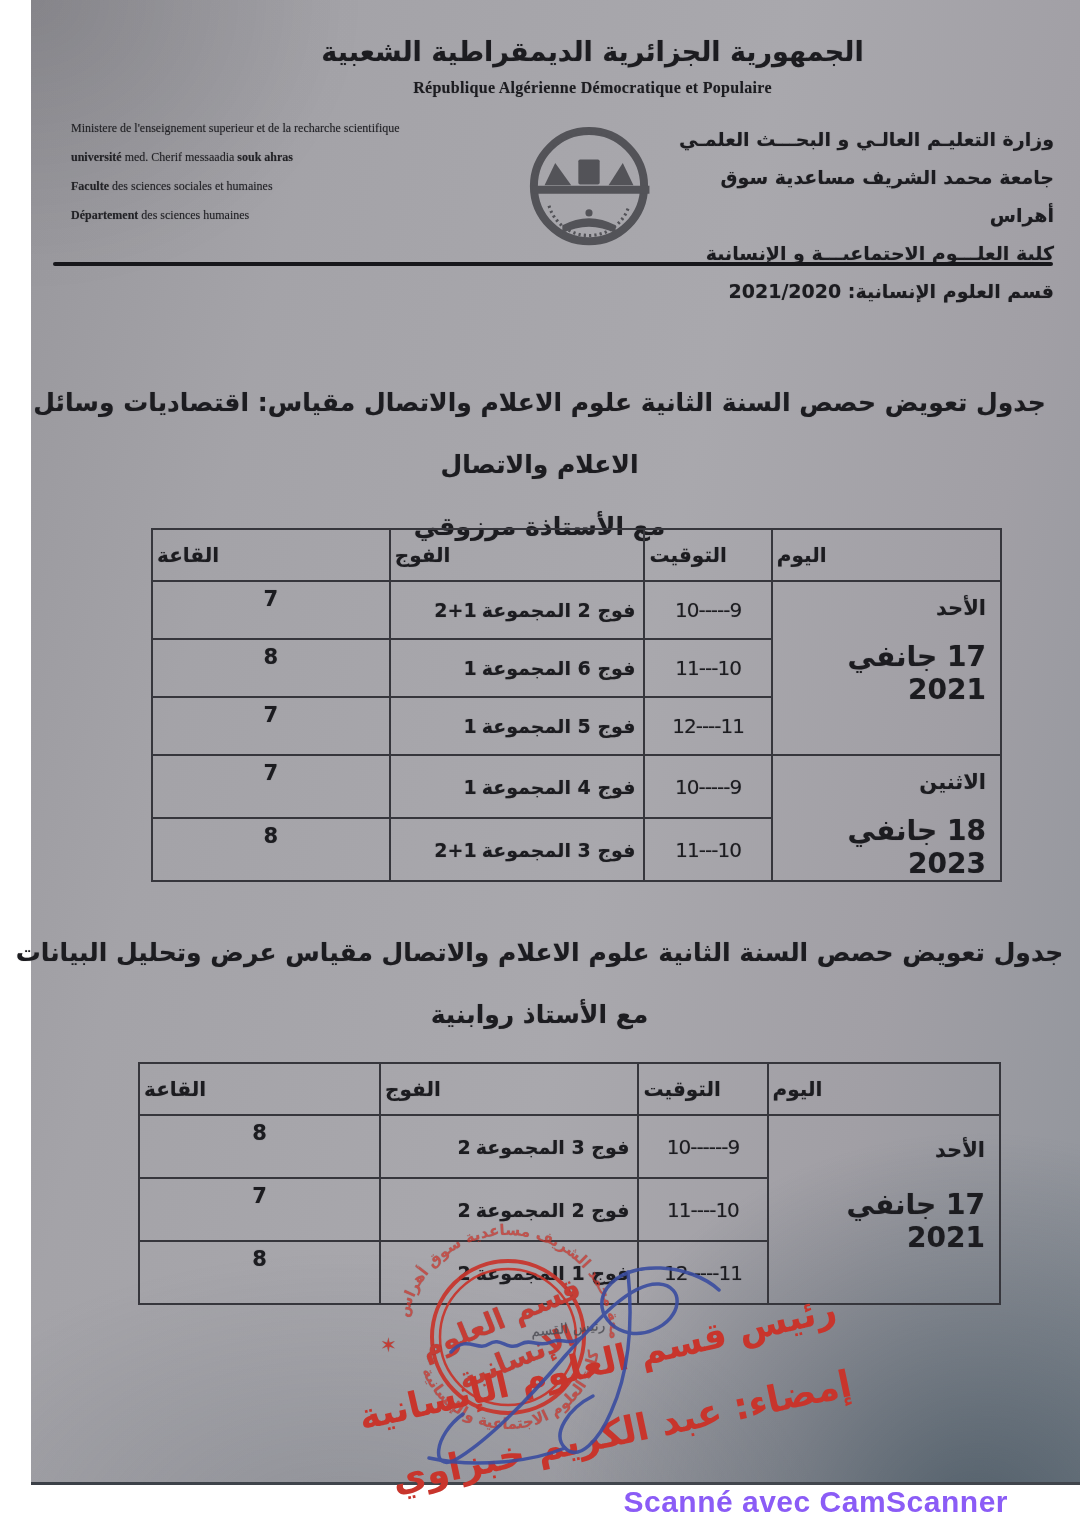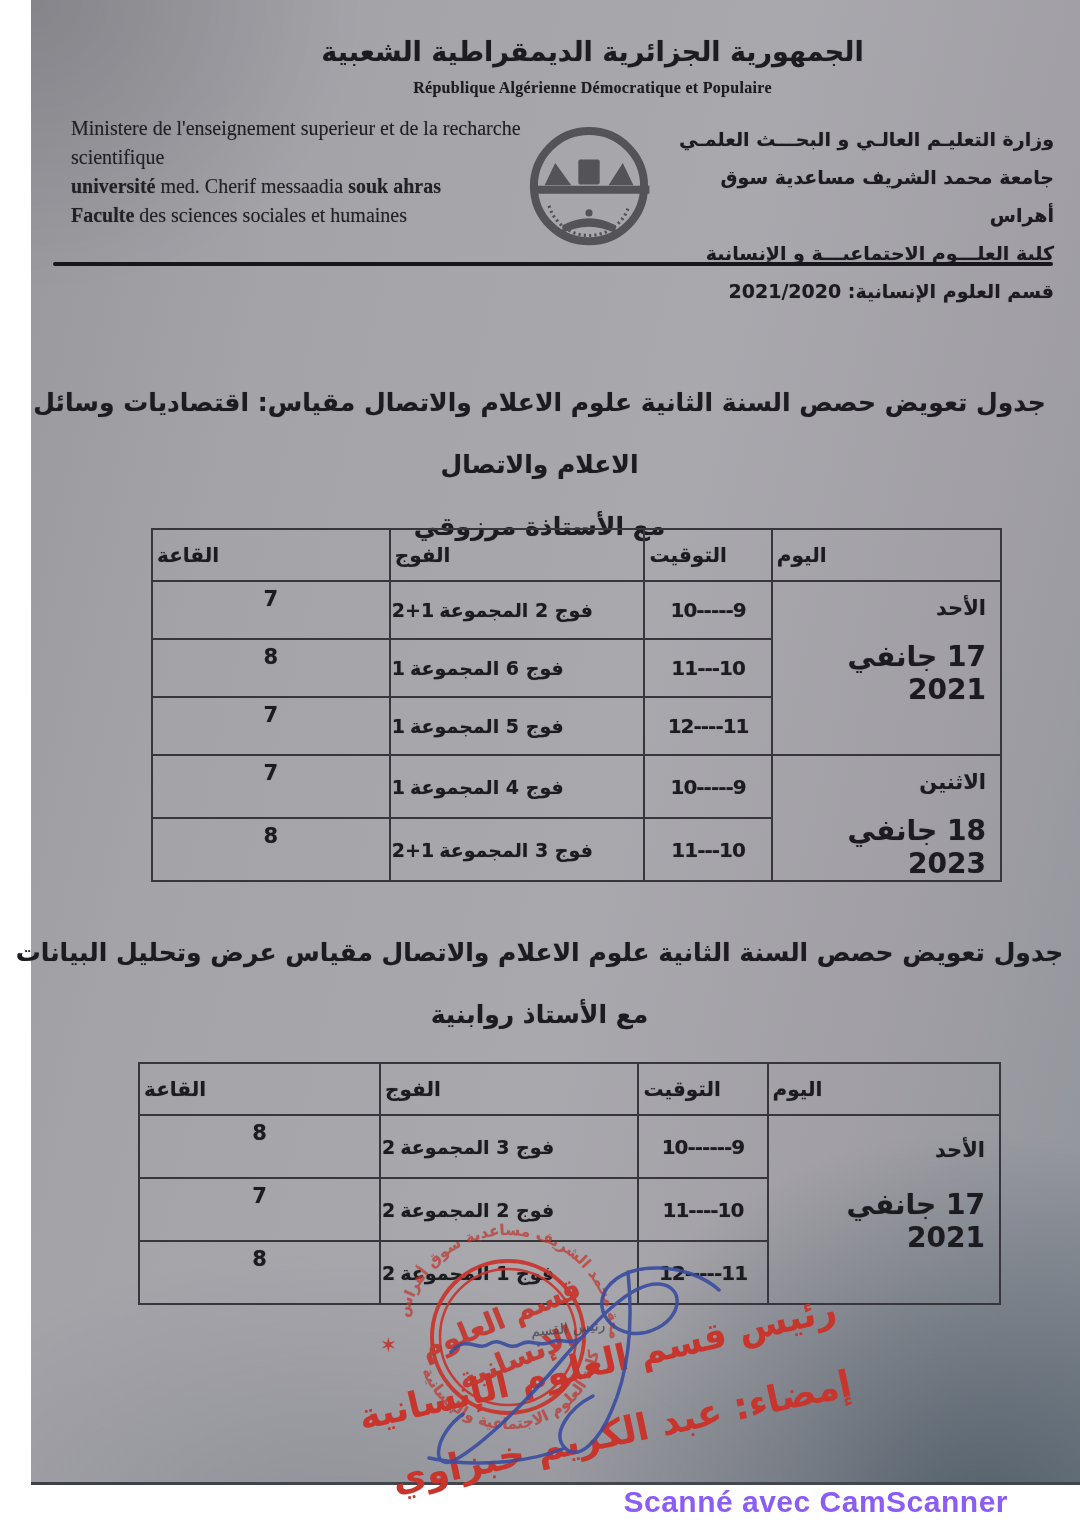--- a/index.html
+++ b/index.html
@@ -18,21 +18,21 @@
       linear-gradient(103deg,#98979c 0%,#a4a3a8 22%,#a9a8ad 55%,#a19fa5 78%,#90949b 100%);
     border-bottom:3px solid rgba(40,46,54,.8);
     color:#1c1c20;
     text-shadow:0 0 1px rgba(25,25,30,.35);
   }
   .abs{position:absolute;}
   
   .country{left:0;top:36px;width:100%;text-align:center;transform:translateX(35px);}
   .country .ar{font-size:27px;font-weight:bold;letter-spacing:.5px;}
   .country .fr{font-size:16px;font-weight:bold;margin-top:12px;font-family:"Liberation Serif",serif;letter-spacing:.3px;}
-  .left-block{left:40px;top:114px;width:450px;font-family:"Liberation Serif",serif;font-size:20px;line-height:29px;color:#222226;}
+  .left-block{left:40px;top:114px;width:450px;font-family:"Liberation Serif",serif;font-size:12px;line-height:29px;color:#222226;}
   .left-block b{font-weight:bold;}
   .right-block{right:30px;top:110px;width:400px;text-align:right;direction:rtl;font-size:19px;font-weight:bold;line-height:38px;margin-top:10px;}
   .logo{left:478px;top:108px;width:160px;height:160px;filter:blur(.5px);opacity:.85;}
   .divider{left:22px;top:262px;width:1000px;height:4px;background:#17171b;border-radius:2px;}
   
   .sec-title{left:0;width:100%;text-align:center;direction:rtl;font-weight:bold;font-size:25px;line-height:62px;transform:translateX(-18px);}
   .t1{top:372px;}
   .t2{top:922px;}
   
   table.sched{border-collapse:collapse;direction:rtl;table-layout:fixed;}
@@ -40,23 +40,23 @@
   table.sched th{font-size:20px;font-weight:bold;padding:13px 4px;text-align:left;}
   .tb1{left:120px;top:528px;width:851px;}
   .tb2{left:107px;top:1062px;width:863px;}
   .tb1 td{height:50px;}
   .tb2 td{height:55px;}
   td.day-cell{vertical-align:top;text-align:right;padding:14px 14px 0 16px;}
   td.day-cell .day-name{font-size:21px;font-weight:bold;}
   td.day-cell .day-date{font-size:28px;font-weight:bold;margin-top:20px;}
   .tb2 td.day-cell{padding-top:22px;}
   .tb2 td.day-cell .day-date{margin-top:26px;}
-  td.time-cell{text-align:center;vertical-align:middle;font-size:20px;font-weight:bold;}
+  td.time-cell{text-align:center;vertical-align:middle;font-size:20px;font-weight:normal;}
   .time-ltr{direction:ltr;unicode-bidi:isolate;letter-spacing:-1px;}
-  td.group-cell{text-align:left;vertical-align:middle;padding-right:8px;font-size:19px;font-weight:bold;}
+  td.group-cell{text-align:right;vertical-align:middle;padding-right:8px;font-size:19px;font-weight:bold;}
   .gnum{margin-inline-start:5px;}
   td.room-cell{text-align:center;vertical-align:top;padding-top:5px;font-size:21px;font-weight:bold;}
   
   .typed-title{left:500px;top:1320px;font-size:14px;color:#4c4c54;transform:rotate(-5deg);direction:rtl;opacity:.85;}
   .hand{direction:rtl;color:#c8352c;font-weight:bold;white-space:nowrap;text-shadow:none;}
   .hand1{right:253px;top:1288px;font-size:36px;transform:rotate(-13deg);transform-origin:right top;letter-spacing:1px;}
   .hand2{right:238px;top:1362px;font-size:37px;transform:rotate(-12deg);transform-origin:right top;letter-spacing:1px;}
   .stamp{left:327px;top:1187px;width:300px;height:300px;opacity:.92;}
   .sig{left:0;top:0;width:1053px;height:1482px;pointer-events:none;}
   
@@ -69,20 +69,21 @@
 
   <div class="abs country">
     <div class="ar">الجمهورية الجزائرية الديمقراطية الشعبية</div>
     <div class="fr">République Algérienne Démocratique et Populaire</div>
   </div>
 
   <div class="abs left-block">
     <div>Ministere de l'enseignement superieur et de la recharche scientifique</div>
     <div><b>université</b><span> med. Cherif messaadia </span><b>souk ahras</b></div>
     <div><b>Faculte</b><span> des sciences sociales et humaines</span></div>
+    <div><b>Département</b><span> des sciences humaines</span></div>
   </div>
 
   <div class="abs right-block">
     <div>وزارة التعليـم العالـي و البحـــث العلمـي</div>
     <div>جامعة محمد الشريف مساعدية سوق أهراس</div>
     <div>كلية العلـــوم الاجتماعيـــة و الإنسانية</div>
     <div>قسم العلوم الإنسانية: 2021/2020</div>
   </div>
 
   <svg class="abs logo" viewBox="0 0 180 180">

